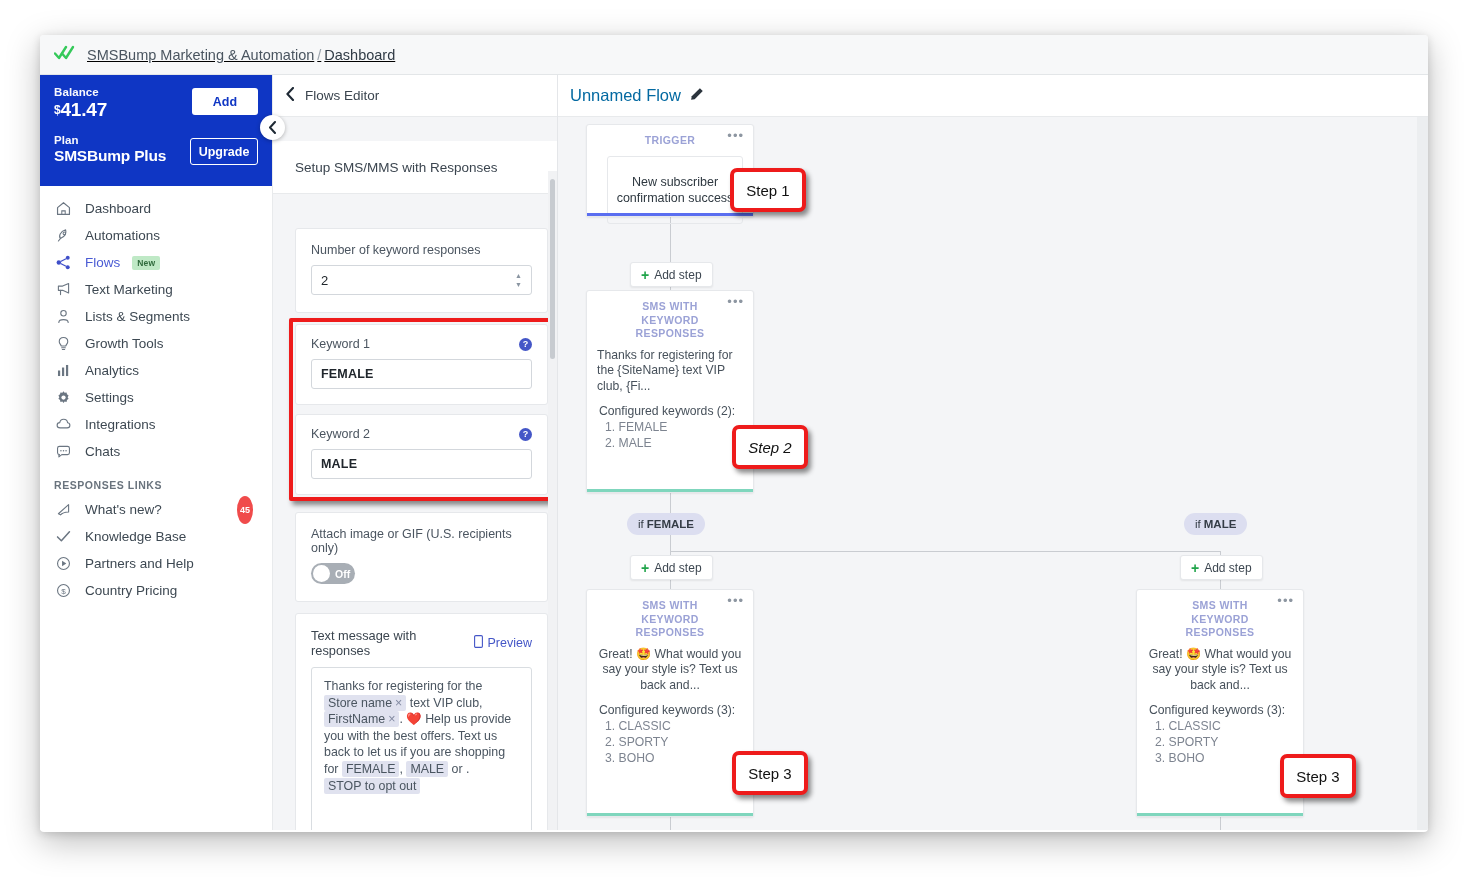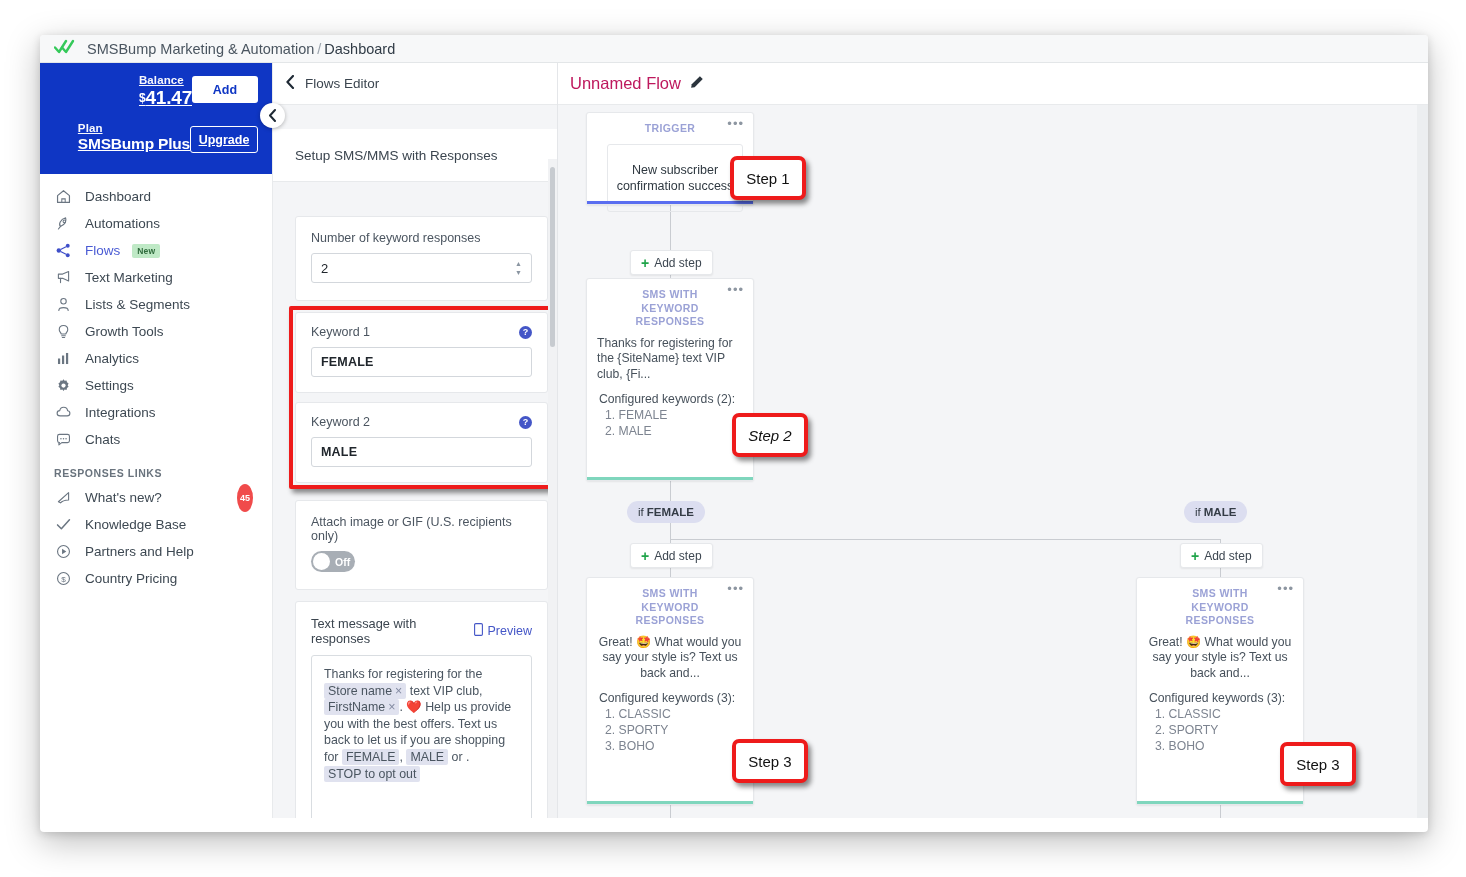--- a/index.html
+++ b/index.html
@@ -7,35 +7,35 @@
 
   #window {
     position:absolute; left:40px; top:35px; width:1388px; height:797px;
     background:#ffffff; border-radius:4px;
     box-shadow: 0 10px 34px rgba(0,0,0,0.26), 0 2px 8px rgba(0,0,0,0.14);
     overflow:hidden;
   }
 
   
   #topbar {
-    height:28px; background:#f7f8f9; border-bottom:1px solid #e3e6e8;
-    display:flex; align-items:center; padding-left:14px; gap:9px;
+    height:40px; background:#f7f8f9; border-bottom:1px solid #e3e6e8;
+    display:flex; align-items:center; padding-left:14px; gap:9px;text-decoration:underline;
   }
   #topbar .crumbtxt { font-size:14.5px; color:#4a5560; }
   #topbar .crumbtxt .sep { color:#9aa3ac; padding:0 3px; }
   #topbar .crumbtxt .last { color:#303b46; }
   .logo-check { display:block; }
 
   
   #body { display:flex; height:755px; }
 
   
   #leftnav { width:233px; background:#ffffff; border-right:1px solid #e8eaec; position:relative; }
   #acct { background:#0f36c4; color:#fff; padding:11px 14px 14px 14px; height:111px; position:relative; }
-  .acct-row { display:flex; align-items:flex-start; justify-content:flex-end;text-decoration:underline; }
+  .acct-row { display:flex; align-items:flex-start; justify-content:space-between; }
   .acct-row + .acct-row { margin-top:13px; }
   .acct-lbl { font-size:11.5px; font-weight:600; letter-spacing:.1px; opacity:.97; }
   .acct-val { font-size:19px; font-weight:bold; margin-top:1px; letter-spacing:-.2px; }
   .acct-val .cur { font-size:12px; font-weight:bold; vertical-align:2px; }
   .acct-val.plan { font-size:15.5px; }
   .btn-add {
     background:#fff; color:#0f36c4; font-size:12.5px; font-weight:bold;
     border:none; border-radius:3px; width:66px; height:27px; cursor:pointer; margin-top:2px;
   }
   .btn-up {
@@ -119,21 +119,21 @@
   .tm-head .prev { font-size:12.5px; color:#4456c7; display:flex; align-items:center; gap:5px; cursor:pointer; }
   .tm-box { border:1px solid #d9dde1; border-radius:3px; height:218px; padding:10px 12px; position:relative; }
   .tm-text { font-size:12.4px; line-height:16.6px; color:#4a5560; }
   .tag { background:#e0e2ef; border-radius:2px; padding:1px 4px; color:#4a5560; white-space:nowrap; }
   .tag .x { color:#8189a0; margin-left:3px; }
   .tm-count { position:absolute; bottom:10px; left:0; right:0; text-align:center; font-size:11.5px; color:#56606b; }
 
   
   #canvas { flex:1; background:#ffffff; display:flex; flex-direction:column; position:relative; }
   #canvas-head { height:42px; background:#fff; border-bottom:1px solid #e8eaec; display:flex; align-items:center; padding-left:12px; gap:9px; }
-  #canvas-head .ft { font-size:16.5px; color:#be185d; }
+  #canvas-head .ft { font-size:16.5px; color:#0369a1; }
   #canvas-area { flex:1; background:#f4f5f7; position:relative; overflow:hidden; }
 
   .node {
     position:absolute; background:#fff; border:1px solid #e6e8eb; border-radius:3px;
     box-shadow:0 1px 2px rgba(0,0,0,.07); width:168px;
   }
   .node .accent { height:3px; position:absolute; left:0; right:0; bottom:0; }
   .node .dots { position:absolute; right:9px; top:7px; color:#8d96a1; font-size:13px; letter-spacing:1px; cursor:pointer; line-height:8px; }
   .node-kind {
     font-size:10.5px; font-weight:bold; color:#9ba2d6; letter-spacing:.4px;

